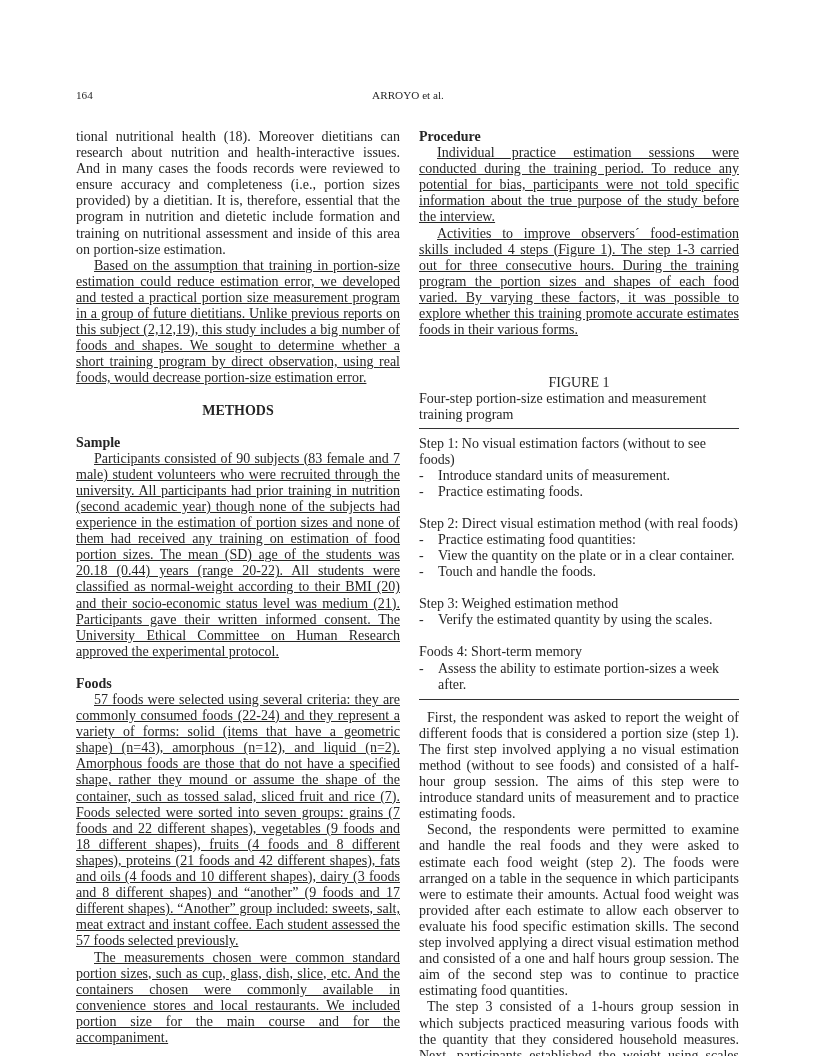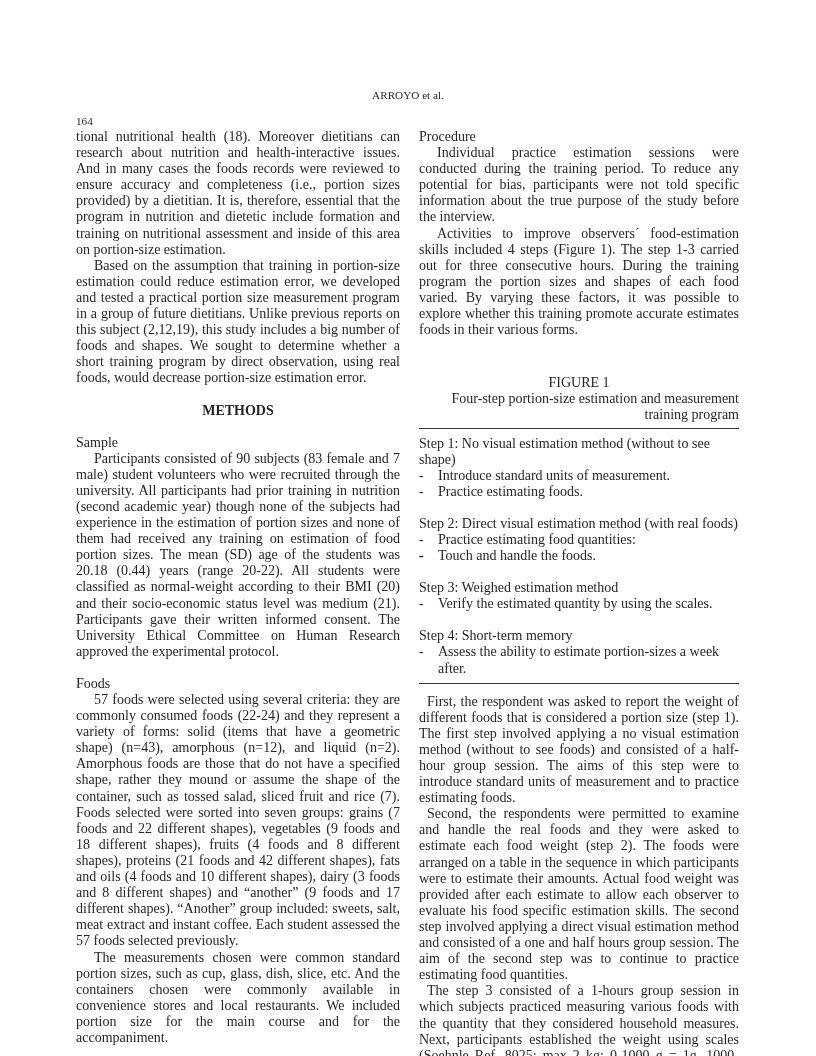--- a/index.html
+++ b/index.html
@@ -1,33 +1,33 @@
 <!DOCTYPE html>
 <html><head>
   <meta charset="utf-8">
   <style>
     html, body { margin: 0; padding: 0; }
     body {
       width: 816px; height: 1056px; background: #ffffff; position: relative; overflow: hidden;
       font-family: "Liberation Serif", "DejaVu Serif", serif; color: #262626;
     }
     .header { position: absolute; top: 89px; left: 76px; width: 664px; height: 14px; font-size: 11.2px; }
-    .page-num { position: absolute; left: 0; top: 0; margin-top: 26px; }
+    .page-num { position: absolute; left: 0; top: 0; }
     .running-head { position: absolute; left: 0; width: 100%; text-align: center; top: 0; }
     .col { position: absolute; top: 129px; font-size: 14px; line-height: 16.1px; text-align: justify; }
     .col-left { left: 76px; width: 324px; }
     .col-right { left: 419px; width: 320px; }
     p { margin: 0; }
-    .indent { text-indent: 18px; }
+    .indent { text-indent: 18px; text-decoration: underline; }
     .indent-r { text-indent: 8px; }
-    .subhead { font-weight: normal; }
+    .subhead { font-weight: bold; }
     .section-head { font-weight: bold; text-align: center; margin: 16px 0 16px 0; }
     .gap { height: 16px; }
     .fig-title { text-align: center; margin-top: 15px; }
-    .fig-caption { text-align: right; }
+    .fig-caption { text-align: left; }
     .rule { border: none; border-top: 1px solid #333; margin: 4px 0 7px 0; }
     .step-title { text-align: left; }
     .step-item { text-align: left; padding-left: 19px; position: relative; }
     .step-item .dash { position: absolute; left: 0; }
     .step-gap { height: 16px; }
   </style>
 </head>
 <body>
 
 <div class="header">
@@ -58,42 +58,42 @@
 
   <div class="gap"></div>
   <div class="gap" style="height:6px"></div>
 
   <div>
     <p class="fig-title">FIGURE 1</p>
     <p class="fig-caption">Four-step portion-size estimation and measurement training program</p>
     <hr class="rule">
 
     <div>
-      <p class="step-title">Step 1: No visual estimation method (without to see shape)</p>
+      <p class="step-title">Step 1: No visual estimation factors (without to see foods)</p>
       <p class="step-item"><span class="dash">-</span><span>Introduce standard units of measurement.</span></p>
       <p class="step-item"><span class="dash">-</span><span>Practice estimating foods.</span></p>
     </div>
     <div class="step-gap"></div>
 
     <div>
       <p class="step-title">Step 2: Direct visual estimation method  (with real foods)</p>
       <p class="step-item"><span class="dash">-</span><span>Practice estimating food quantities:</span></p>
-      <p class="step-item"><span class="dash">-</span></p>
+      <p class="step-item"><span class="dash">-</span><span>View the quantity on the plate or in a clear  container.</span></p>
       <p class="step-item"><span class="dash">-</span><span>Touch and handle the foods.</span></p>
     </div>
     <div class="step-gap"></div>
 
     <div>
       <p class="step-title">Step 3: Weighed estimation method</p>
       <p class="step-item"><span class="dash">-</span><span>Verify the estimated quantity by using the scales.</span></p>
     </div>
     <div class="step-gap"></div>
 
     <div>
-      <p class="step-title">Step 4: Short-term memory</p>
+      <p class="step-title">Foods 4: Short-term memory</p>
       <p class="step-item"><span class="dash">-</span><span>Assess the ability to estimate portion-sizes a week after.</span></p>
     </div>
     <hr class="rule" style="margin:6px 0 10px 0">
   </div>
 
   <p class="indent-r">First, the respondent was asked to report the weight of different foods that is considered a portion size (step 1). The first step involved applying a no visual estimation method (without to see foods) and consisted of a half-hour group session. The aims of this step were to introduce standard units of measurement and to practice estimating foods.</p>
   <p class="indent-r">Second, the respondents were permitted to examine and handle the real foods and they were asked to estimate each food weight (step 2). The foods were arranged on a table in the sequence in which participants were to estimate their amounts. Actual food weight was provided after each estimate to allow each observer to evaluate his food specific estimation skills. The second step involved applying a direct visual estimation method and consisted of a one and half hours group session. The aim of the second step was to continue to practice estimating food quantities.</p>
   <p class="indent-r">The step 3 consisted of a 1-hours group session in which subjects practiced measuring various foods with the quantity that they considered household measures. Next, participants established the weight using scales (Soehnle Ref. 8025; max 2 kg; 0-1000 g = 1g, 1000-2000 = 2 g). The third step in-</p>
 </div>
 

